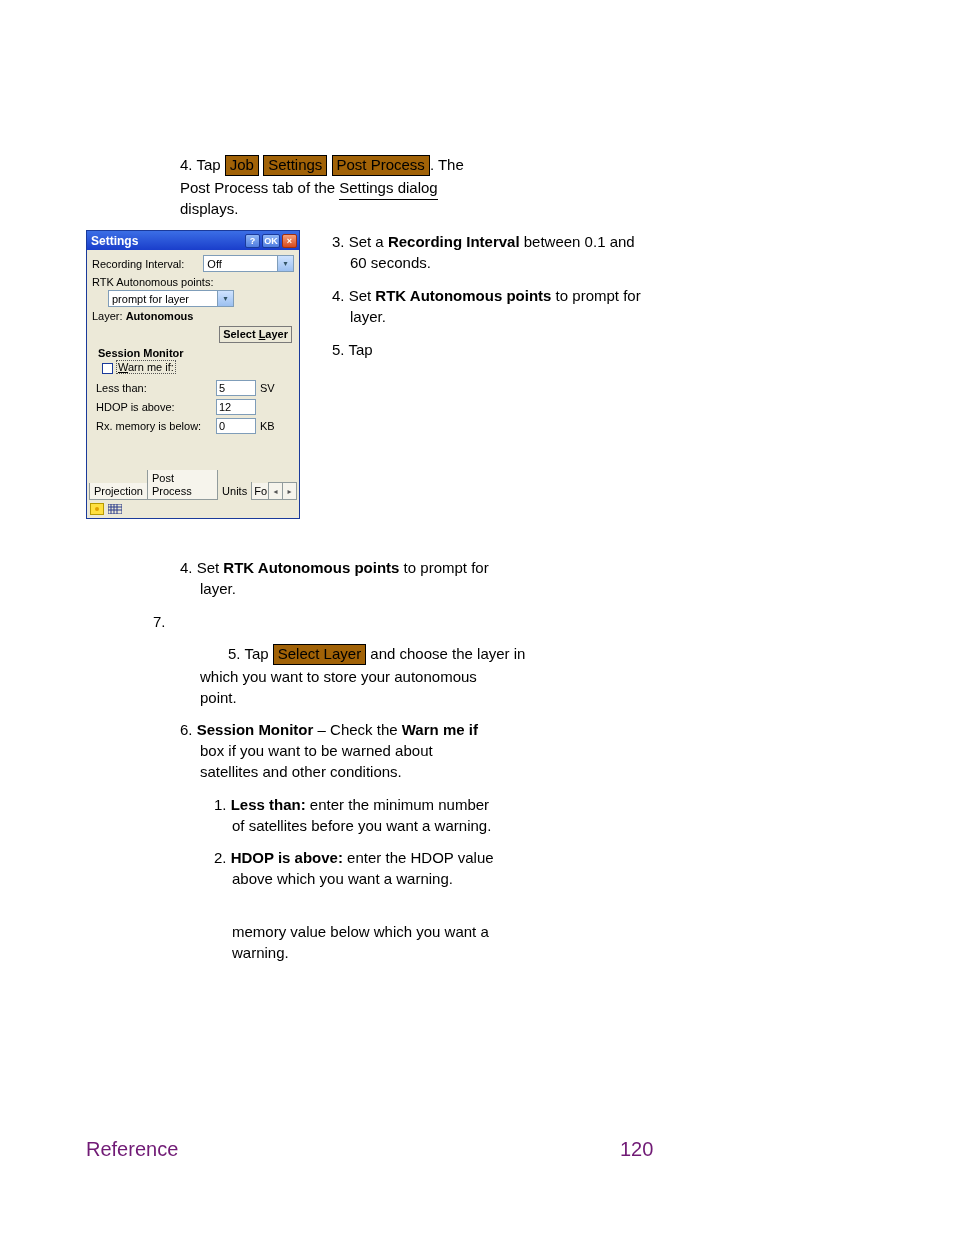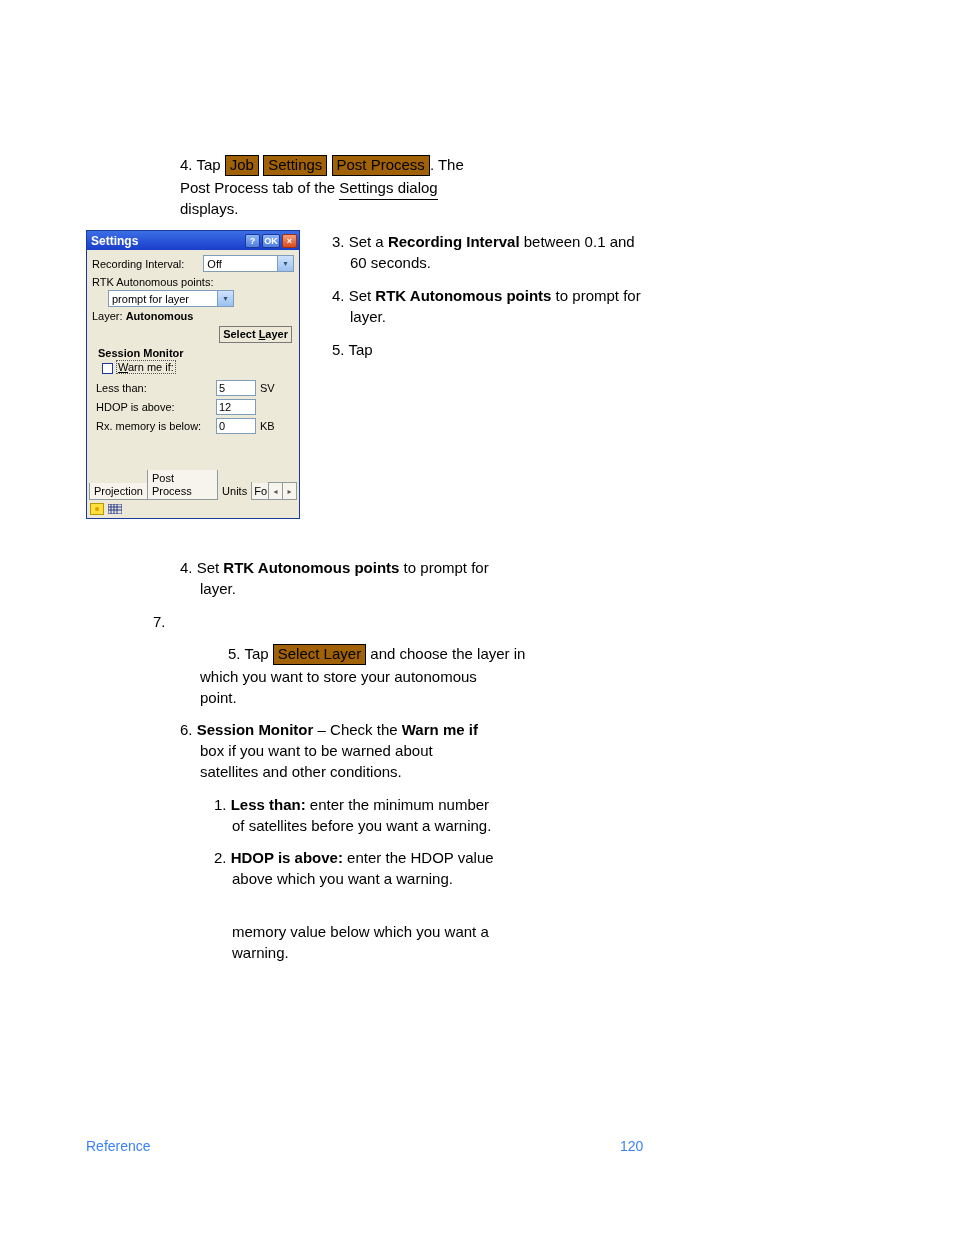--- a/index.html
+++ b/index.html
@@ -36,22 +36,22 @@
     font-size: 15px;
     line-height: 18px;
     vertical-align: top;
   }
   .underline {
     display: inline-block;
     border-bottom: 1px solid #000;
   }
   .pagenum {
     position: absolute;
-    font-size: 14px;
-    color: #3b82f6;
+    font-size: 20px;
+    color: #701a75;
   }
   
   .dlg {
     position: absolute;
     width: 214px;
     height: 289px;
     border: 1px solid #1a3a9a;
     background: #ece9d8;
     font-size: 11px;
     font-family: "Tahoma", sans-serif;

